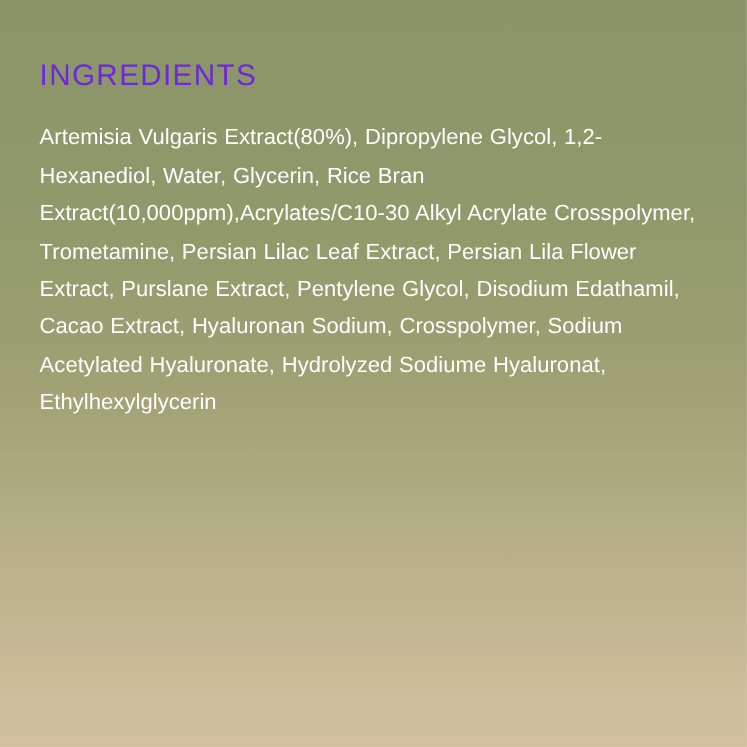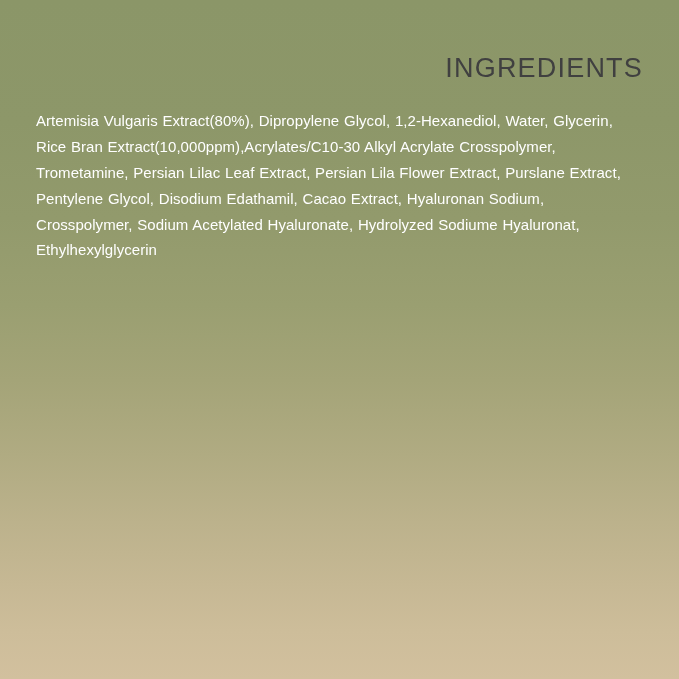--- a/index.html
+++ b/index.html
@@ -24,31 +24,31 @@
     overflow: hidden;
   }
   .panel {
     position: relative;
     width: 679px;
     height: 679px;
     box-sizing: border-box;
     padding: 52px 36px 0 36px;
   }
   .title {
-    text-align: right;
-    color: #404040;
+    text-align: left;
+    color: #6d28d9;
     font-size: 27px;
     letter-spacing: 1.2px;
     font-weight: 400;
     margin: 0 0 24px 0;
     line-height: 1.2;
   }
   .ingredients-body {
     color: #ffffff;
-    font-size: 15px;
+    font-size: 20px;
     line-height: 1.72;
     text-align: left;
     letter-spacing: 0.05px;
     word-spacing: 0.5px;
     max-width: 612px;
   }
 </style>
 </head>
 <body>
 

